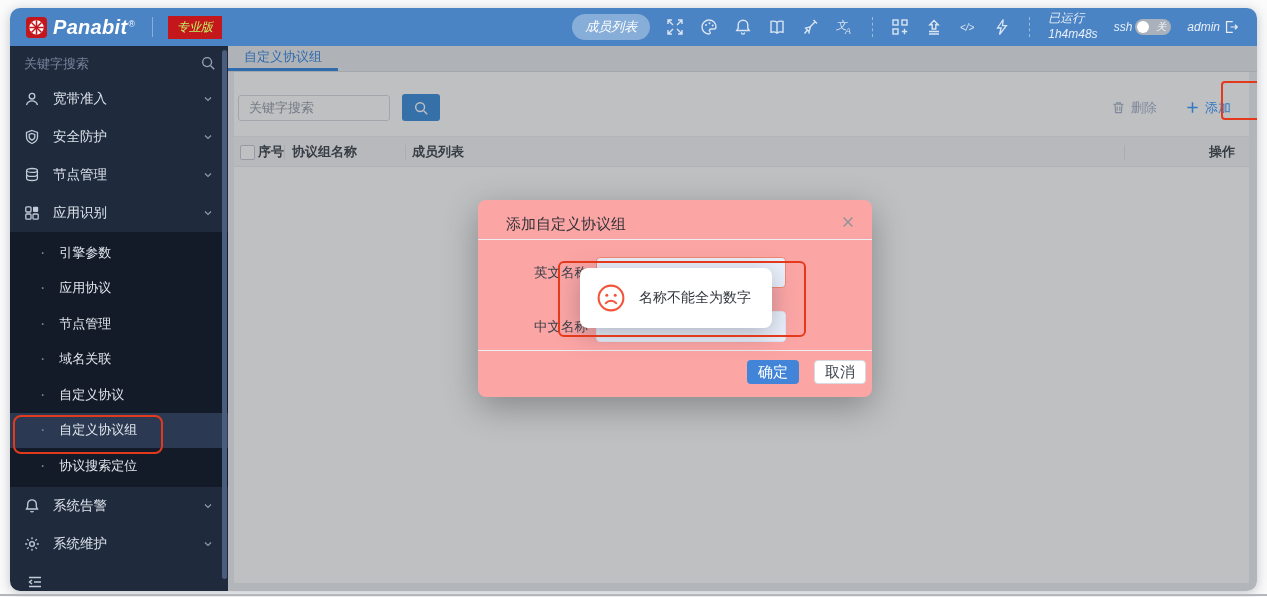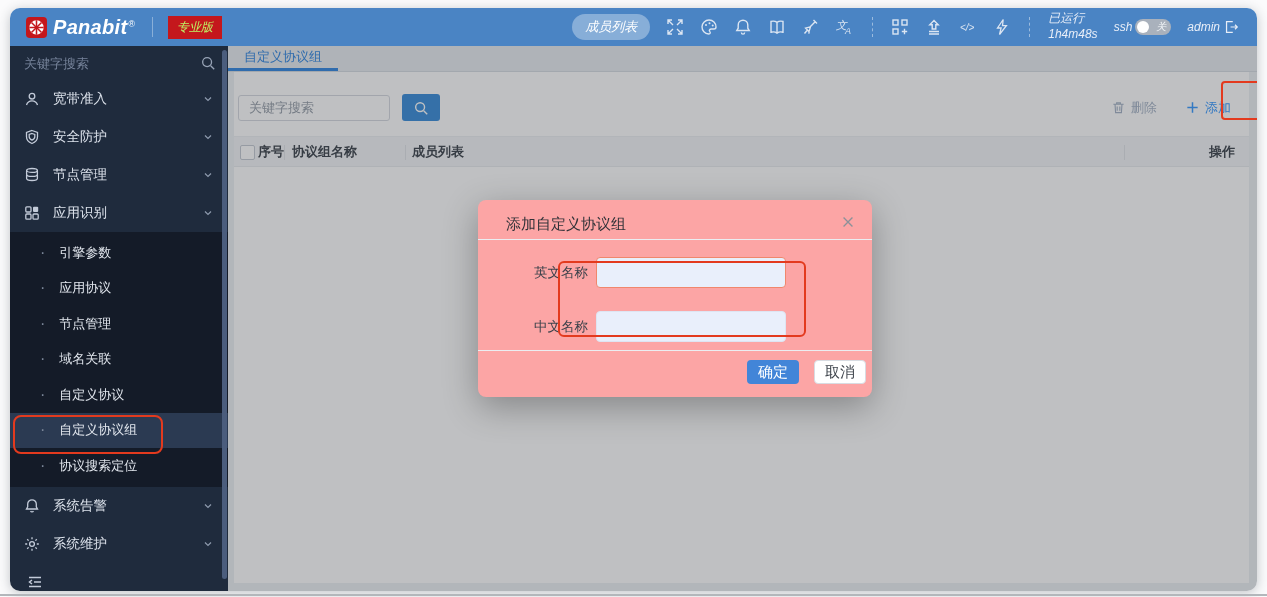--- a/index.html
+++ b/index.html
@@ -391,20 +391,29 @@
           <span class="form-label label1">英文名称</span>
           <input class="m-input input1" value="" style="">
           <span class="form-label label2">中文名称</span>
           <input class="m-input input2" value="" style="">
 
           <div class="modal-sep sep-bottom"></div>
           <div class="btn btn-ok">确定</div>
           <div class="btn btn-cancel">取消</div>
         </div>
 
+        <div class="error-tooltip">
+          <svg width="30" height="30" viewBox="0 0 32 32">
+            <circle cx="16" cy="16" r="13.2" fill="none" stroke="#f2553a" stroke-width="2.2"></circle>
+            <circle cx="11.5" cy="13" r="1.6" fill="#f2553a"></circle>
+            <circle cx="20.5" cy="13" r="1.6" fill="#f2553a"></circle>
+            <path d="M10.5 21.5c3-3.4 8-3.4 11 0" fill="none" stroke="#f2553a" stroke-width="2.2" stroke-linecap="round"></path>
+          </svg>
+          <span class="error-text">名称不能全为数字</span>
+        </div>
 
         <div class="annot annot-tooltip"></div>
         <div class="annot annot-add"></div>
       </div>
     </div>
 
     <div class="annot-sidebar"></div>
   </div>
 
   <div class="bottom-line"></div>

